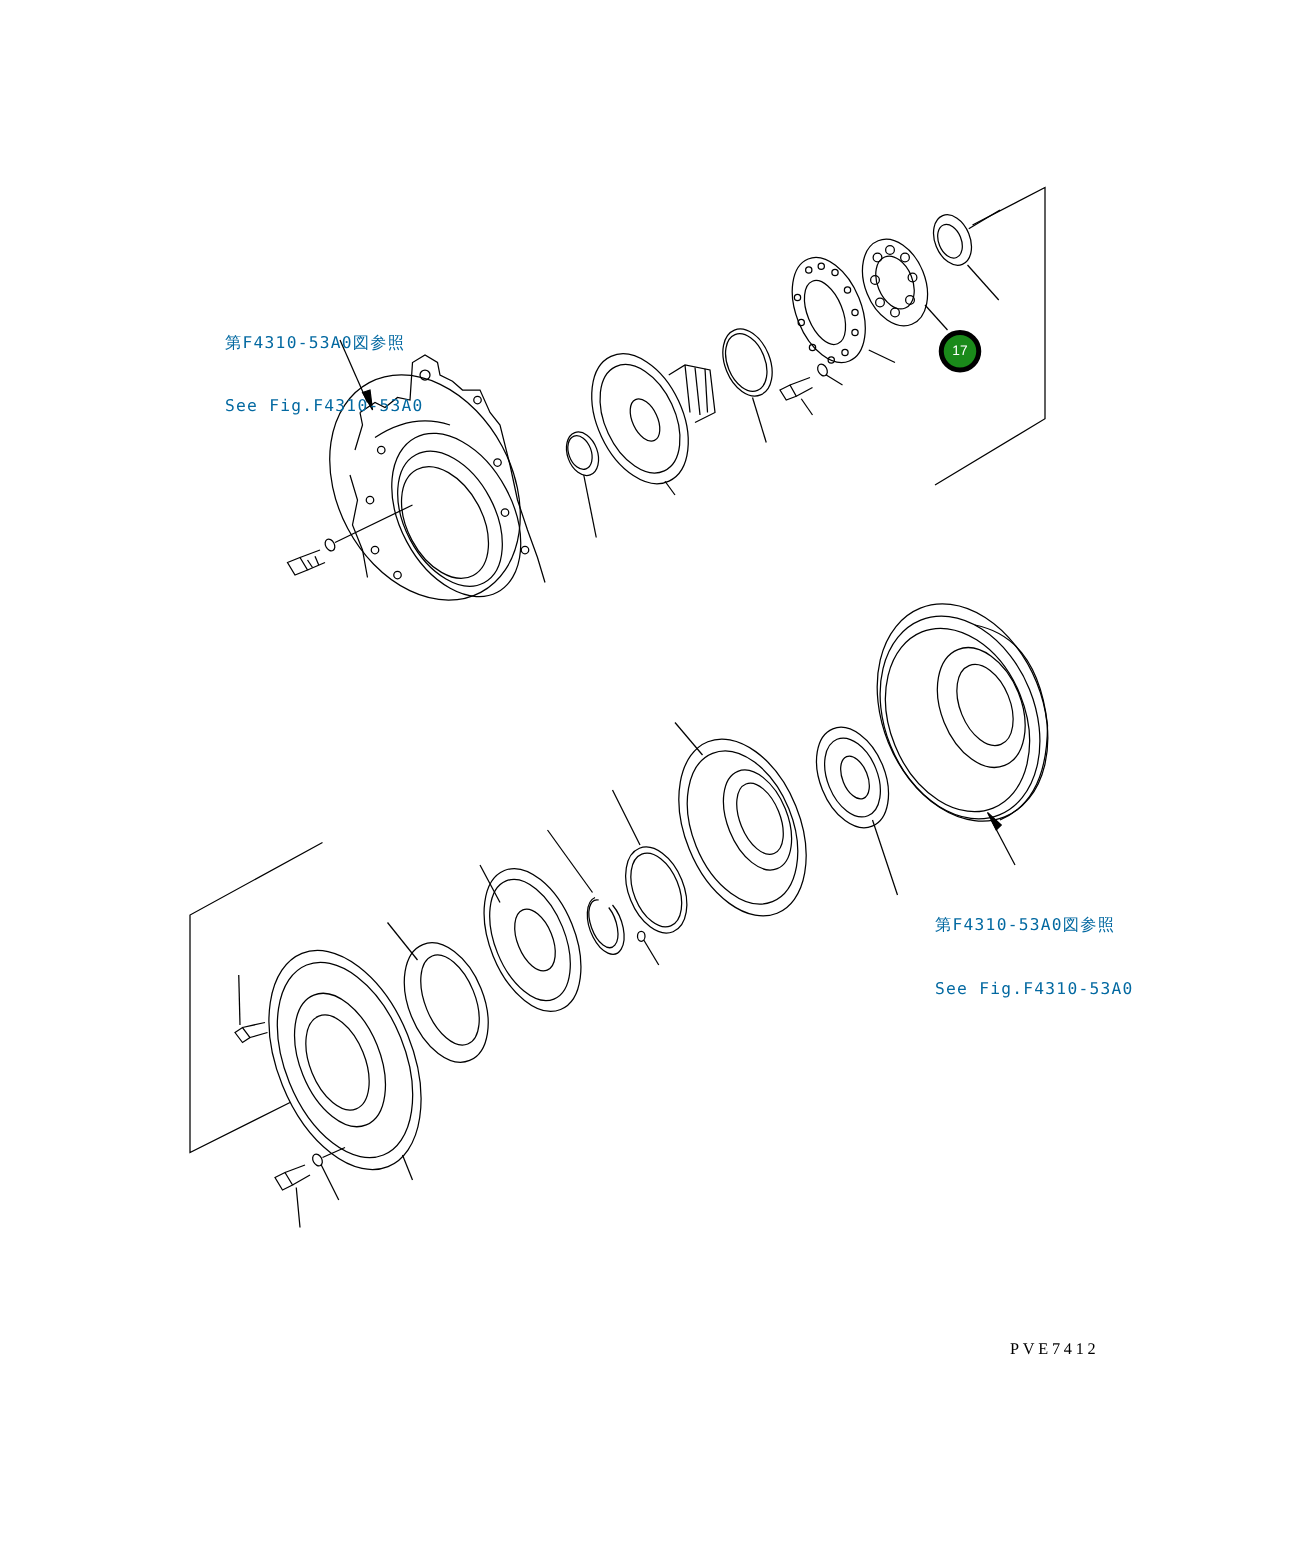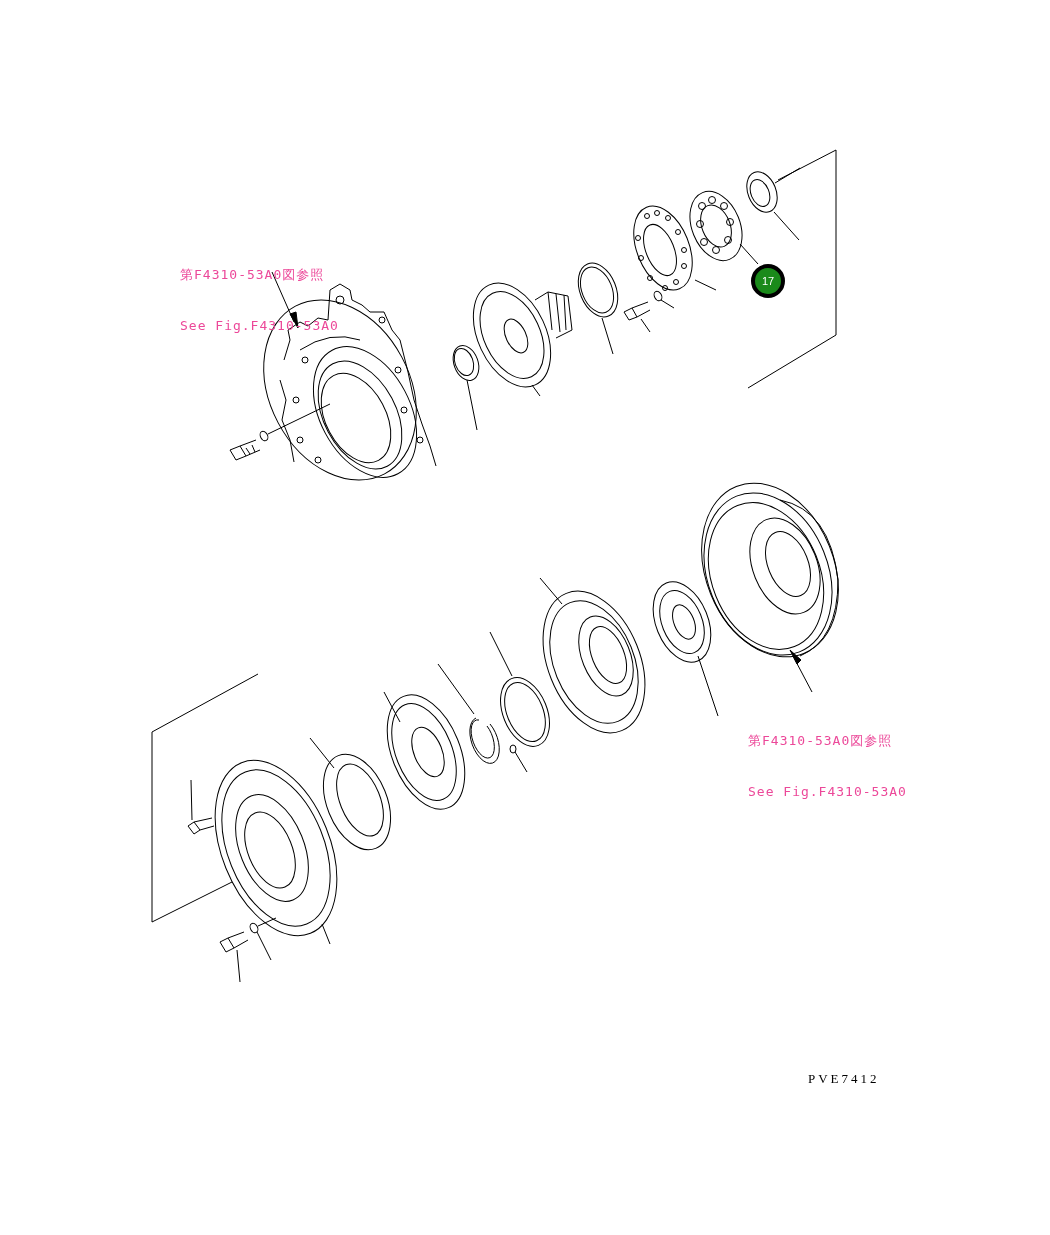--- a/index.html
+++ b/index.html
@@ -1,18 +1,18 @@
 <!DOCTYPE html>
 <html><head>
   <meta charset="utf-8">
   <style>
     html, body { margin: 0; padding: 0; background: #ffffff; }
     body { width: 1050px; height: 1235px; position: relative; overflow: hidden; font-family: "DejaVu Sans Mono", monospace; }
     #diagram { position: absolute; left: 0; top: 0; width: 1050px; height: 1235px; }
-    .ref-label { position: absolute; font-family: "DejaVu Sans Mono", monospace; font-size: 13px; line-height: 17px; color: #ec4899; letter-spacing: 1px; white-space: pre; }
+    .ref-label { position: absolute; font-family: "DejaVu Sans Mono", monospace; font-size: 13px; line-height: 17px; color: #0369a1; letter-spacing: 1px; white-space: pre; }
     .drawing-code { position: absolute; font-family: Liberation Serif, serif; font-size: 13px; color: #000; letter-spacing: 3px; }
     .callout { position: absolute; width: 34px; height: 34px; border-radius: 50%; background: #1a8a1a; border: 4px solid #000; box-sizing: border-box; color: #fff; font-family: "Liberation Sans", sans-serif; font-size: 11px; display: flex; align-items: center; justify-content: center; cursor: pointer; text-align: center; }
     svg line, svg path, svg ellipse, svg polyline, svg polygon, svg circle, svg rect { fill: none; stroke: #000; stroke-width: 1; }
   </style>
 </head>
 <body>
 
 <svg id="diagram" viewBox="0 0 1050 1235" xmlns="http://www.w3.org/2000/svg">
 
   <g>

